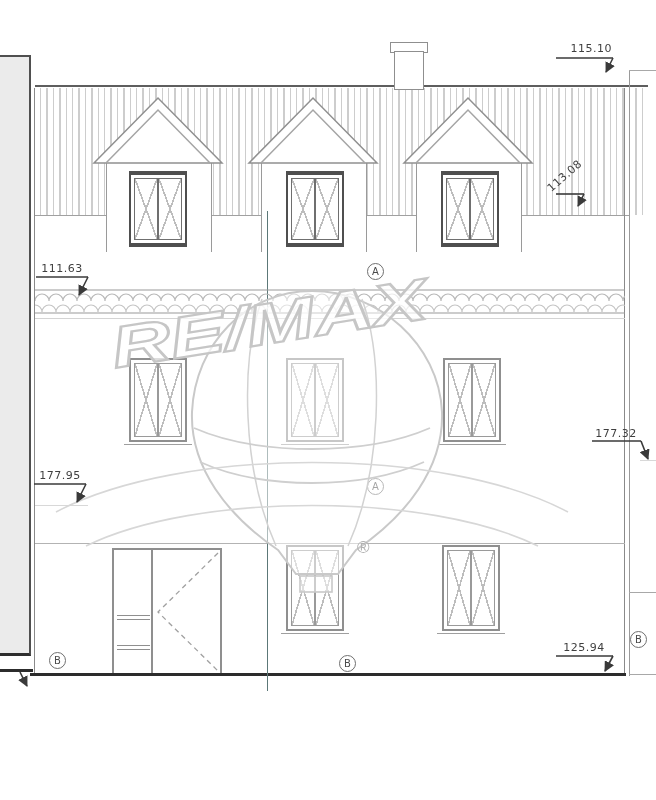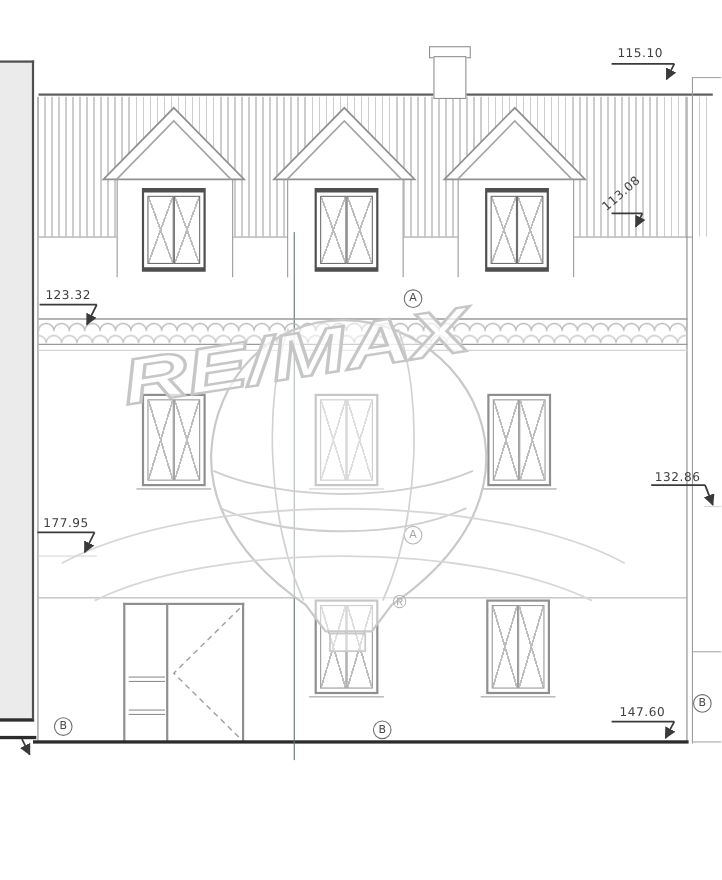--- a/index.html
+++ b/index.html
@@ -145,26 +145,26 @@
   <div class="abs marker" style="left:49px;top:652px;">
       <span>B</span>
     </div>
   <div class="abs marker" style="left:339px;top:655px;">
       <span>B</span>
     </div>
   <div class="abs marker" style="left:630px;top:631px;">
       <span>B</span>
     </div>
 
-  <div class="abs dim-text" style="left:552px;top:42px;width:60px;">115.10</div>
+  <div class="abs dim-text" style="left:552px;top:42px;width:60px;text-align:right;">115.10</div>
   <div class="abs dim-text dim-rot" style="left:549px;top:183px;">113.08</div>
-  <div class="abs dim-text" style="left:36px;top:262px;width:52px;">123.32</div>
+  <div class="abs dim-text" style="left:36px;top:262px;width:52px;">111.63</div>
   <div class="abs dim-text" style="left:33px;top:469px;width:54px;">177.95</div>
-  <div class="abs dim-text" style="left:590px;top:427px;width:52px;">132.86</div>
-  <div class="abs dim-text" style="left:554px;top:641px;width:60px;">147.60</div>
+  <div class="abs dim-text" style="left:590px;top:427px;width:52px;">177.32</div>
+  <div class="abs dim-text" style="left:554px;top:641px;width:60px;">125.94</div>
 
   <svg class="overlay" width="656" height="800" viewBox="0 0 656 800">
     <defs>
       <marker id="ah" viewBox="0 0 10 10" refX="9" refY="5" markerWidth="6.5" markerHeight="6.5" orient="auto">
         <path d="M0 0 L10 5 L0 10 Z" fill="#3a3a3a"></path>
       </marker>
       <pattern id="tiles" x="35" y="290" width="14" height="23" patternUnits="userSpaceOnUse">
         <path d="M0 11 a7 7 0 0 1 14 0" fill="none" stroke="#b8b8b8" stroke-width="1.2"></path>
         <path d="M-7 22 a7 7 0 0 1 14 0 M7 22 a7 7 0 0 1 14 0" fill="none" stroke="#c4c4c4" stroke-width="1.2"></path>
       </pattern>

